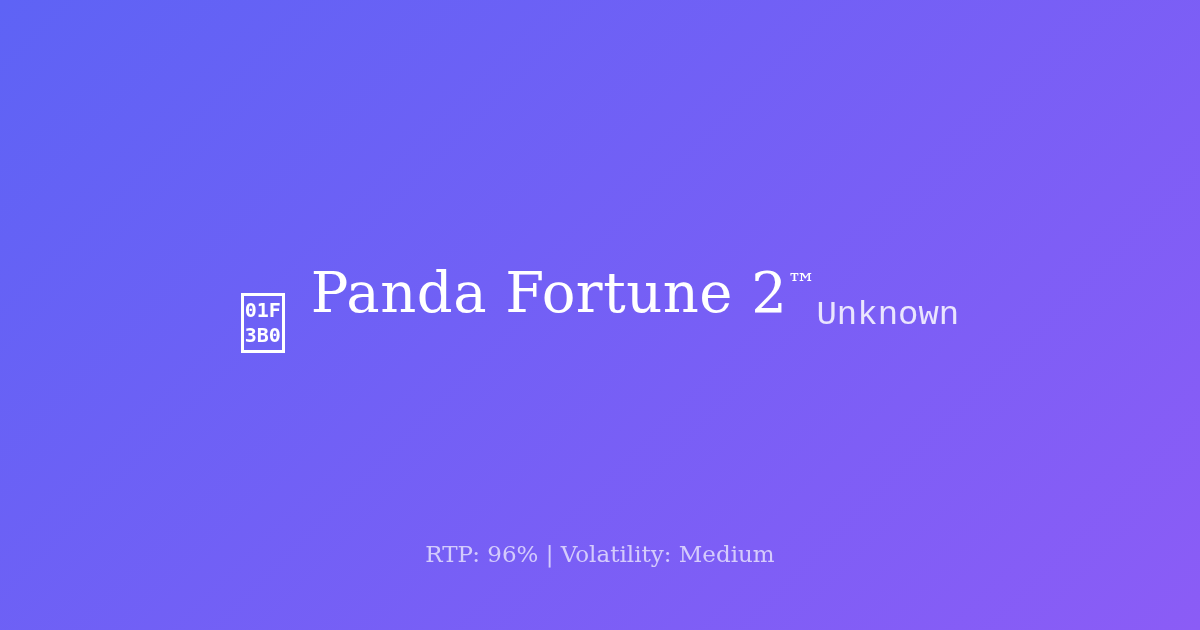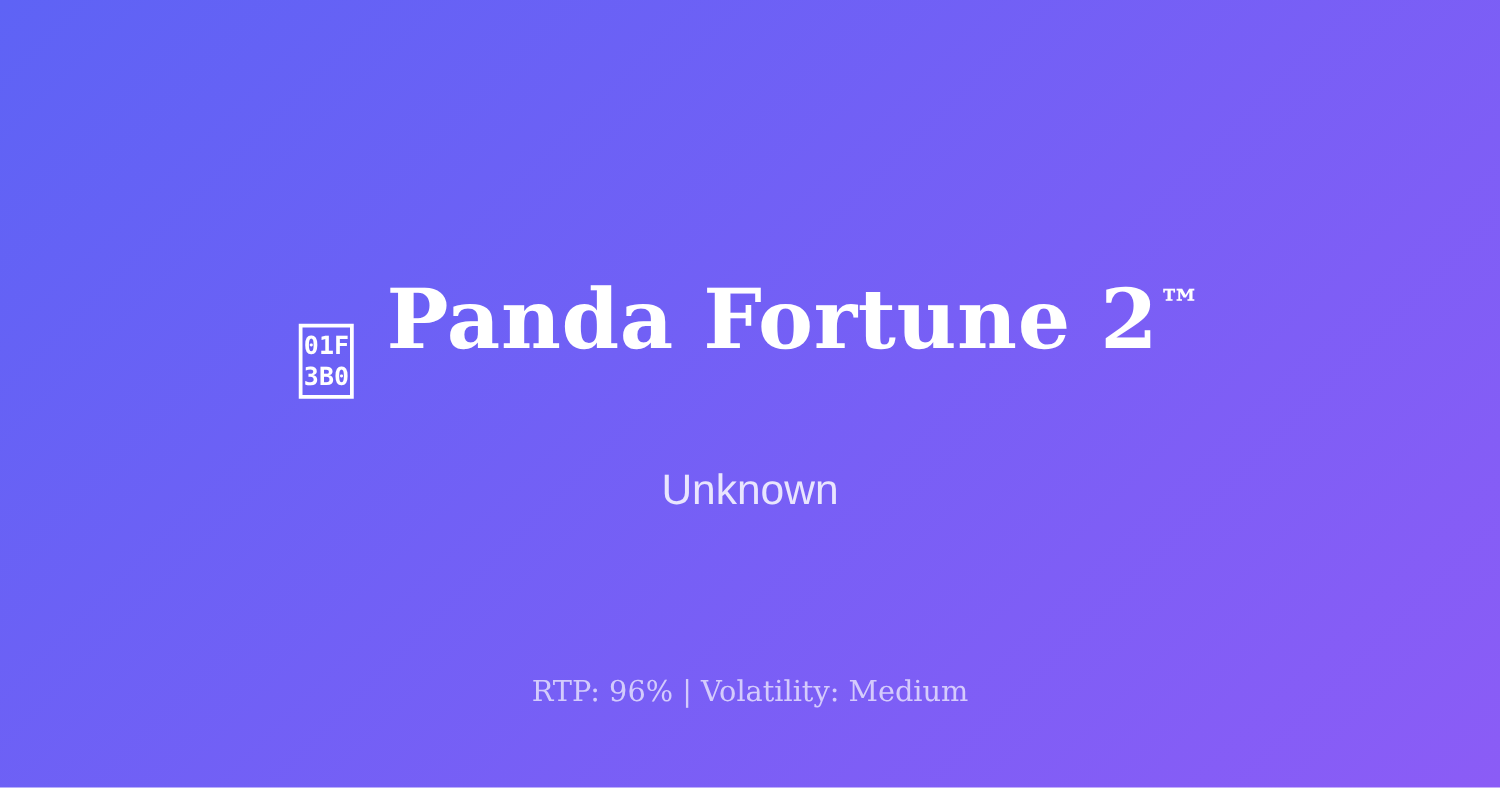--- a/index.html
+++ b/index.html
@@ -23,21 +23,21 @@
     display: flex;
     flex-direction: column;
     align-items: center;
     justify-content: center;
     overflow: hidden;
   }
 
   
   .hero {
     display: flex;
-    flex-direction: column;
+    flex-direction: row;
     align-items: center;
     justify-content: center;
     width: 100%;
     margin-top: -44px;
   }
 
   .title-row {
     display: flex;
     flex-direction: row;
     align-items: baseline;
@@ -66,39 +66,39 @@
     font-family: "DejaVu Sans Mono", "Liberation Mono", monospace;
     font-weight: 700;
     font-size: 20px;
     line-height: 25px;
     color: #ffffff;
     letter-spacing: 0px;
   }
 
   .og-title {
     font-family: "DejaVu Serif", "Liberation Serif", serif;
-    font-weight: 700;
-    font-size: 66px;
+    font-weight: 400;
+    font-size: 56px;
     line-height: 1;
     color: #ffffff;
     letter-spacing: 0.5px;
     white-space: nowrap;
   }
 
   .og-title .tm {
     font-size: 0.52em;
     vertical-align: baseline;
     position: relative;
     top: -0.62em;
     letter-spacing: 0;
   }
 
   .og-subtitle {
     margin-top: 43px;
-    font-family: Liberation Sans, sans-serif;
+    font-family: Liberation Mono, monospace;
     font-weight: 400;
     font-size: 34px;
     line-height: 1;
     color: rgba(255, 255, 255, 0.84);
     text-align: center;
     white-space: nowrap;
   }
 
   
   .og-footer {

